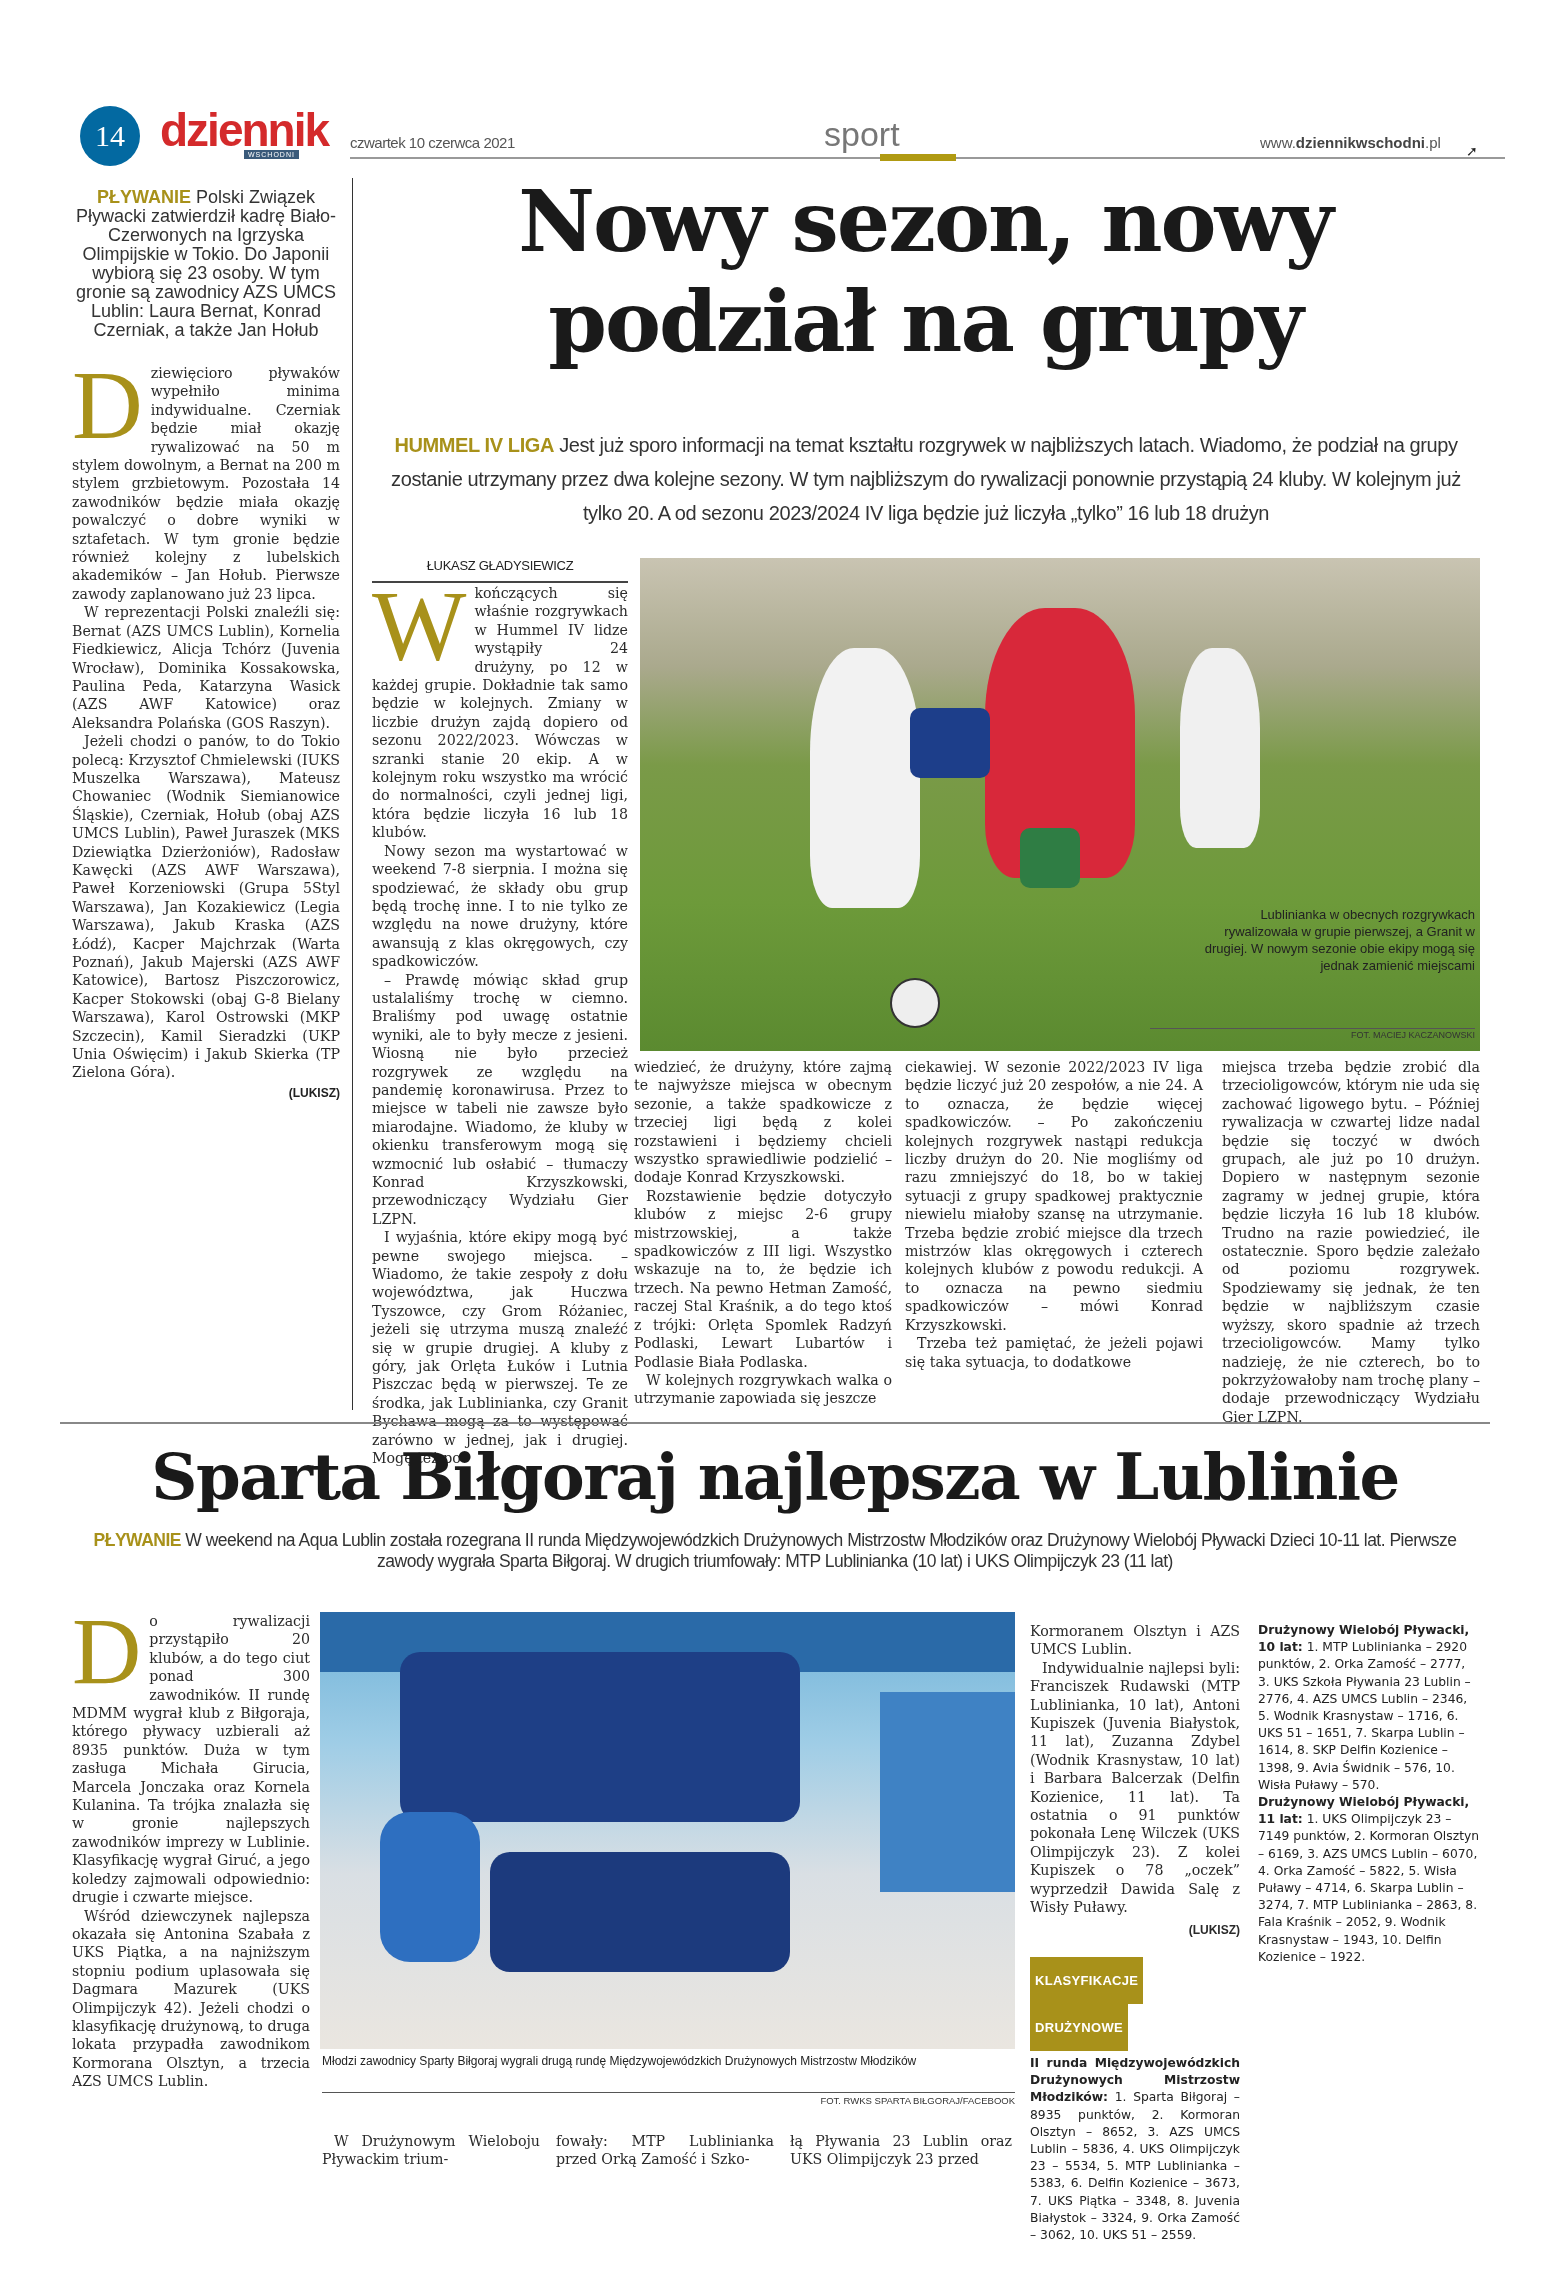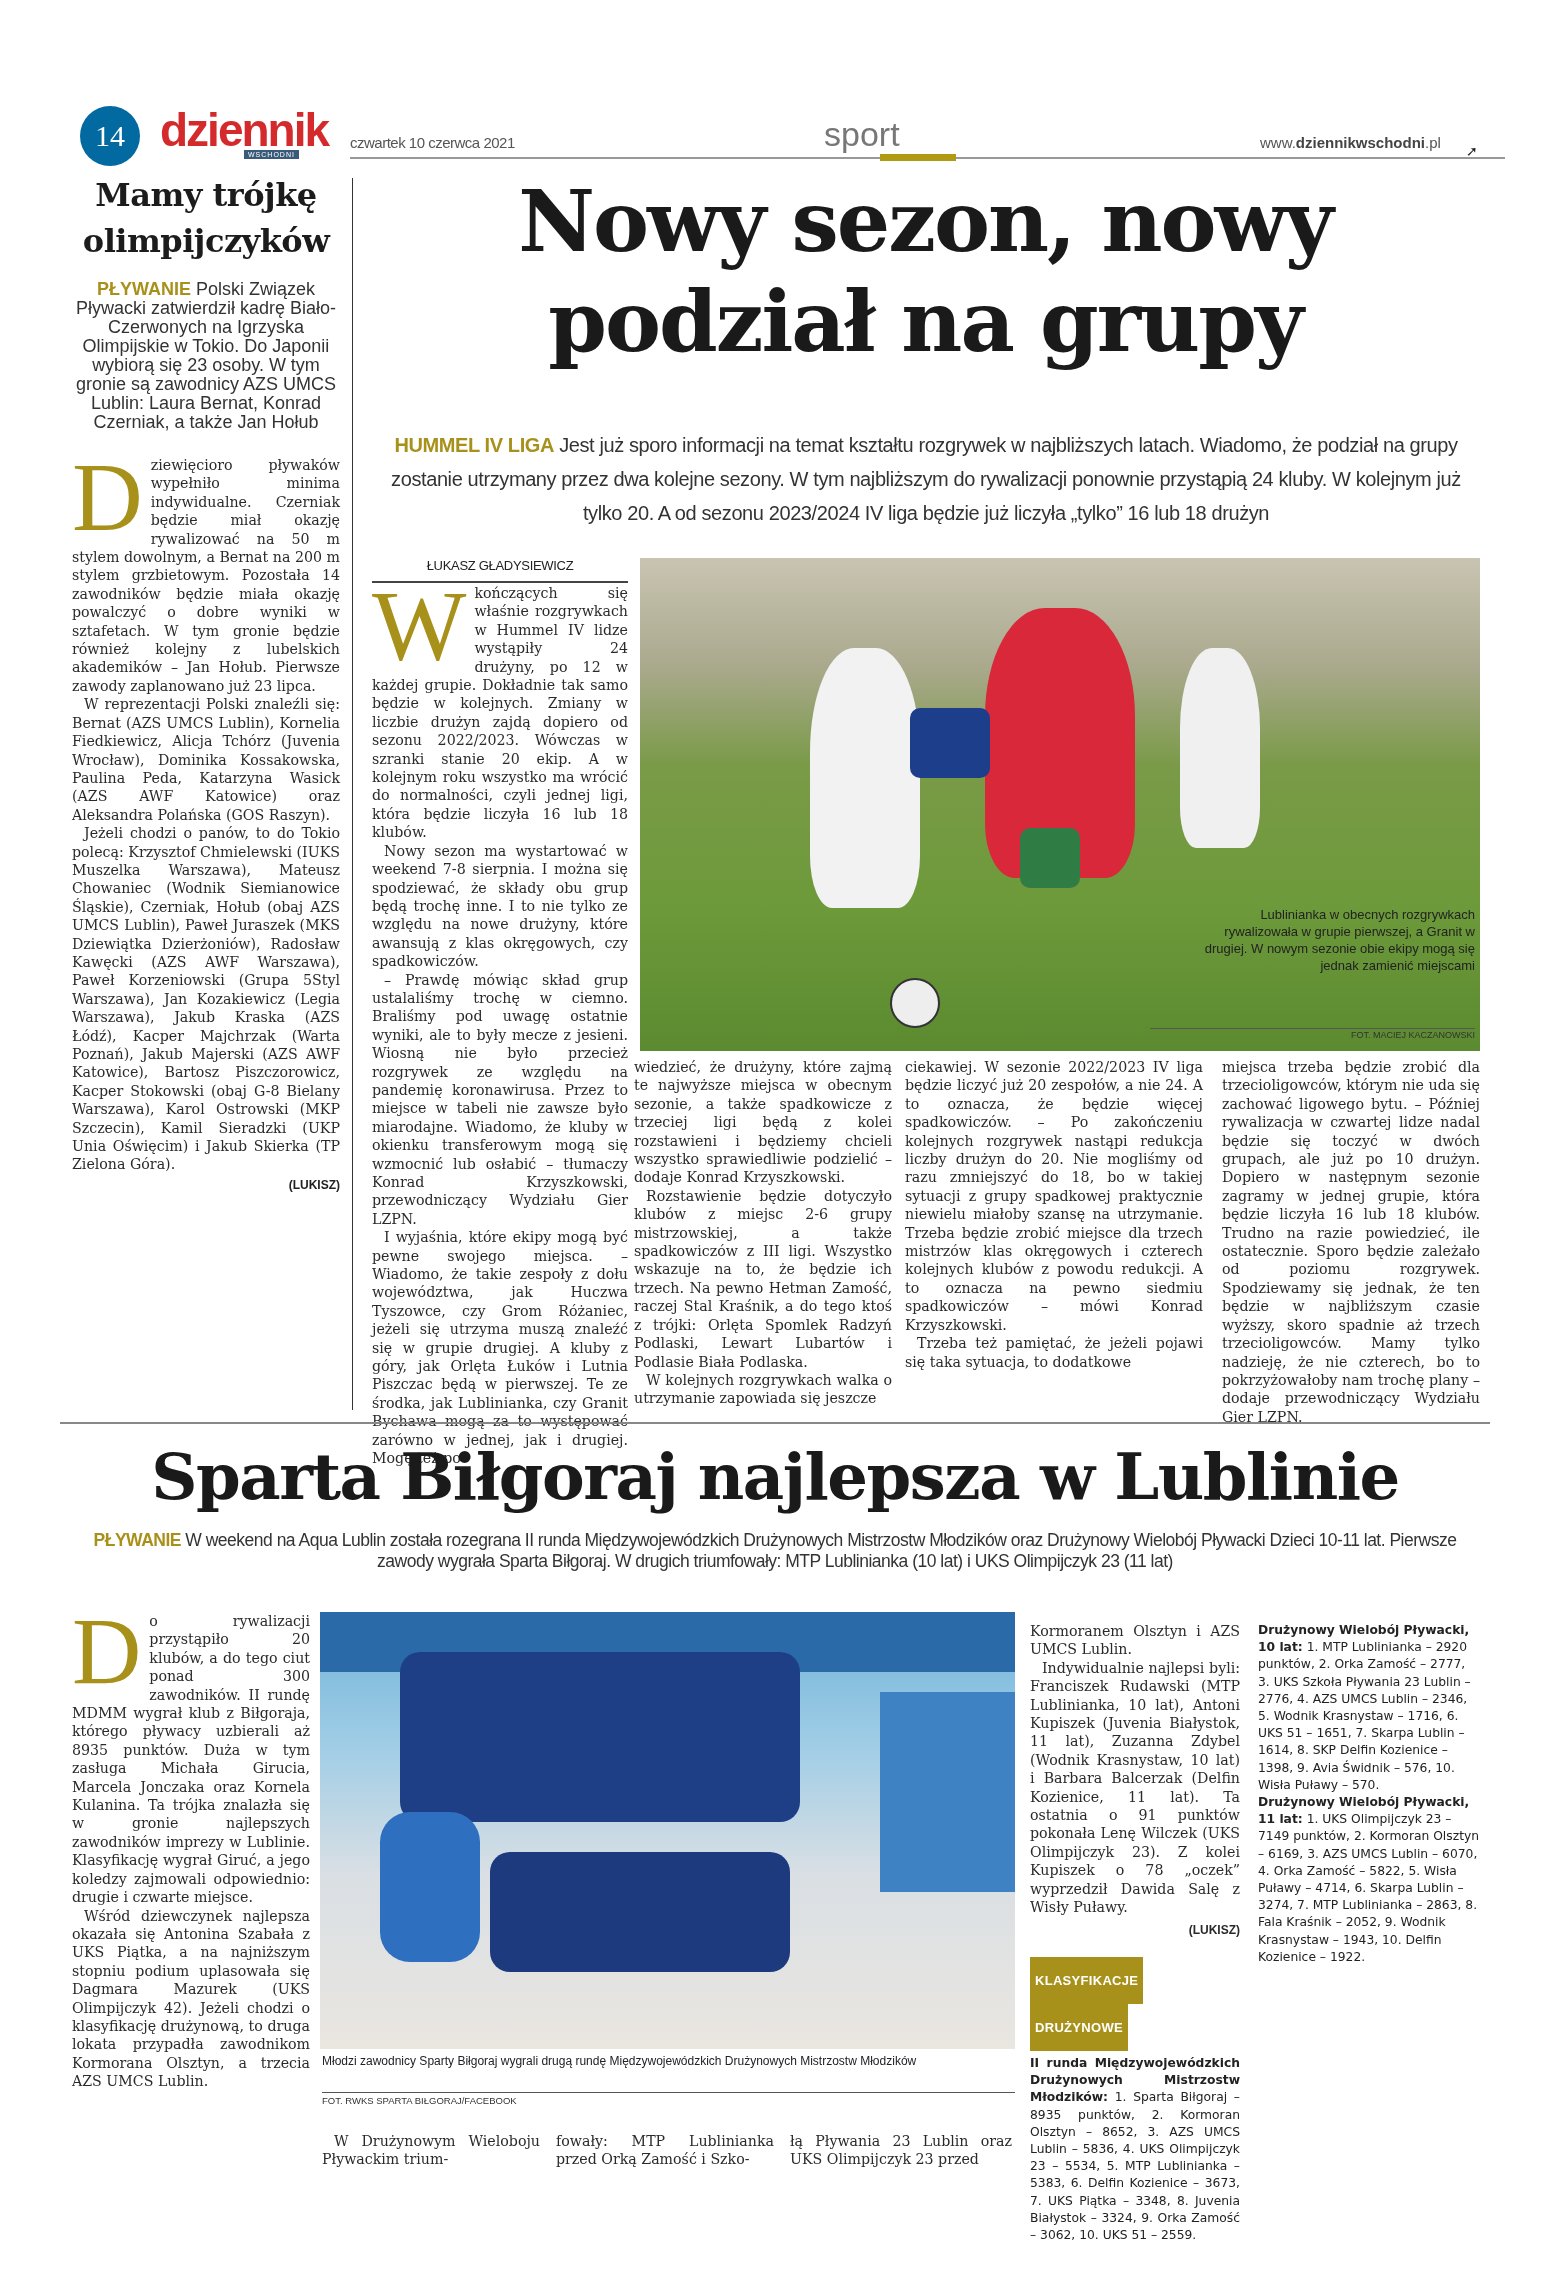--- a/index.html
+++ b/index.html
@@ -32,21 +32,21 @@
   .photo1 .player { position: absolute; border-radius: 40% 40% 20% 20%; }
   .cap1 { left: 1195px; top: 906px; width: 280px; font-family: "Liberation Sans", sans-serif; font-size: 13px; line-height: 17px; text-align: right; color: #222; }
   .cap1-credit { left: 1150px; top: 1028px; width: 325px; border-top: 1px solid #555; text-align: right; font-family: "Liberation Sans", sans-serif; font-size: 9px; color: #333; padding-top: 1px; }
   .col { position: absolute; }
   .divider-h { left: 60px; top: 1422px; width: 1430px; height: 2px; background: #888; }
   .title2 { left: 60px; top: 1432px; width: 1430px; text-align: center; font-family: "DejaVu Serif", serif; font-weight: bold; font-size: 64px; line-height: 90px; color: #1a1a1a; letter-spacing: -1.5px; }
   .lead2 { left: 70px; top: 1530px; width: 1410px; text-align: center; font-family: "Liberation Sans", sans-serif; font-size: 17.5px; line-height: 21px; color: #333; letter-spacing: -0.5px; }
   .lead2 .kick { font-weight: bold; color: #a8911a; }
   .photo2 { left: 320px; top: 1612px; width: 695px; height: 437px; overflow: hidden; background: linear-gradient(180deg,#6fb2d8 0%, #9fcde6 30%, #d9dfe4 60%, #eae6e0 100%); }
   .cap2 { left: 322px; top: 2052px; width: 693px; font-family: Liberation Sans, sans-serif; font-size: 12px; line-height: 19px; color: #222; }
-  .cap2-credit { left: 322px; top: 2092px; width: 693px; border-top: 1px solid #555; text-align: left; font-family: "Liberation Sans", sans-serif; font-size: 9.5px; color: #333; padding-top: 2px; }
+  .cap2-credit { left: 322px; top: 2092px; width: 693px; border-top: 1px solid #555; text-align: right; font-family: "Liberation Sans", sans-serif; font-size: 9.5px; color: #333; padding-top: 2px; }
   .results { font-family: "DejaVu Sans", sans-serif; font-size: 12.3px; line-height: 17.2px; color: #222; }
   .results b { font-weight: bold; }
   .badge { display: inline-block; background: #a8911a; color: #fff; font-family: "Liberation Sans", sans-serif; font-weight: bold; font-size: 13px; line-height: 15px; padding: 16px 5px; letter-spacing: 0.3px; }
   .cursor-icon { left: 1466px; top: 143px; font-size: 14px; color: #222; }
 </style>
 </head>
 <body>
 
 <div class="abs header-num">
     <span>14</span>
@@ -54,21 +54,20 @@
 <div class="abs logo">dziennik</div>
 <div class="abs logo-sub">WSCHODNI</div>
 <div class="abs hdr-date">czwartek 10 czerwca 2021</div>
 <div class="abs hdr-line"></div>
 <div class="abs hdr-section">sport</div>
 <div class="abs hdr-bar"></div>
 <div class="abs hdr-url"><span>www.</span><b>dziennikwschodni</b><span>.pl</span></div>
 <div class="abs cursor-icon">➚</div>
 
 <div class="abs side-col">
-  <div class="side-title">Mamy trójkę olimpijczyków</div>
   <div class="lead-sm">
     <span class="kick">PŁYWANIE</span>
     <span>Polski Związek Pływacki zatwierdził kadrę Biało-Czerwonych na Igrzyska Olimpijskie w Tokio. Do Japonii wybiorą się 23 osoby. W tym gronie są zawodnicy AZS UMCS Lublin: Laura Bernat, Konrad Czerniak, a także Jan Hołub</span>
   </div>
   <div class="body-text" style="margin-top:24px;">
     <p class="first"><span class="dropcap">D</span><span>ziewięcioro pływaków wypełniło minima indywidualne. Czerniak będzie miał okazję rywalizować na 50 m stylem dowolnym, a Bernat na 200 m stylem grzbietowym. Pozostała 14 zawodników będzie miała okazję powalczyć o dobre wyniki w sztafetach. W tym gronie będzie również kolejny z lubelskich akademików – Jan Hołub. Pierwsze zawody zaplanowano już 23 lipca.</span></p>
     <p>W reprezentacji Polski znaleźli się: Bernat (AZS UMCS Lublin), Kornelia Fiedkiewicz, Alicja Tchórz (Juvenia Wrocław), Dominika Kossakowska, Paulina Peda, Katarzyna Wasick (AZS AWF Katowice) oraz Aleksandra Polańska (GOS Raszyn).</p>
     <p>Jeżeli chodzi o panów, to do Tokio polecą: Krzysztof Chmielewski (IUKS Muszelka Warszawa), Mateusz Chowaniec (Wodnik Siemianowice Śląskie), Czerniak, Hołub (obaj AZS UMCS Lublin), Paweł Juraszek (MKS Dziewiątka Dzierżoniów), Radosław Kawęcki (AZS AWF Warszawa), Paweł Korzeniowski (Grupa 5Styl Warszawa), Jan Kozakiewicz (Legia Warszawa), Jakub Kraska (AZS Łódź), Kacper Majchrzak (Warta Poznań), Jakub Majerski (AZS AWF Katowice), Bartosz Piszczorowicz, Kacper Stokowski (obaj G-8 Bielany Warszawa), Karol Ostrowski (MKP Szczecin), Kamil Sieradzki (UKP Unia Oświęcim) i Jakub Skierka (TP Zielona Góra).</p>
   </div>
   <div class="sig">(LUKISZ)</div>

